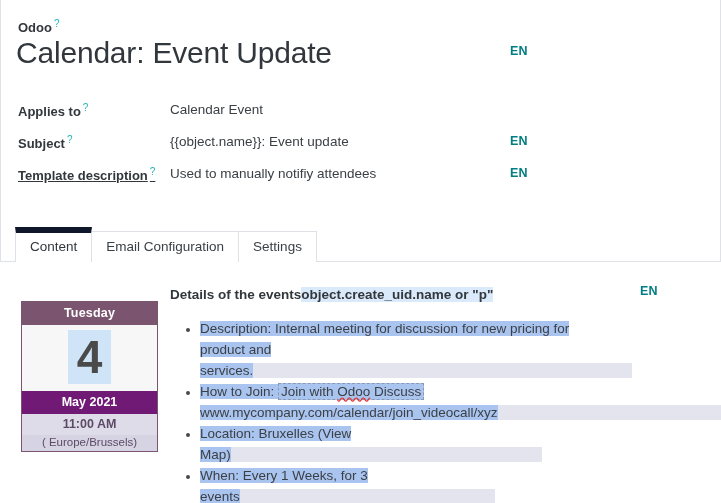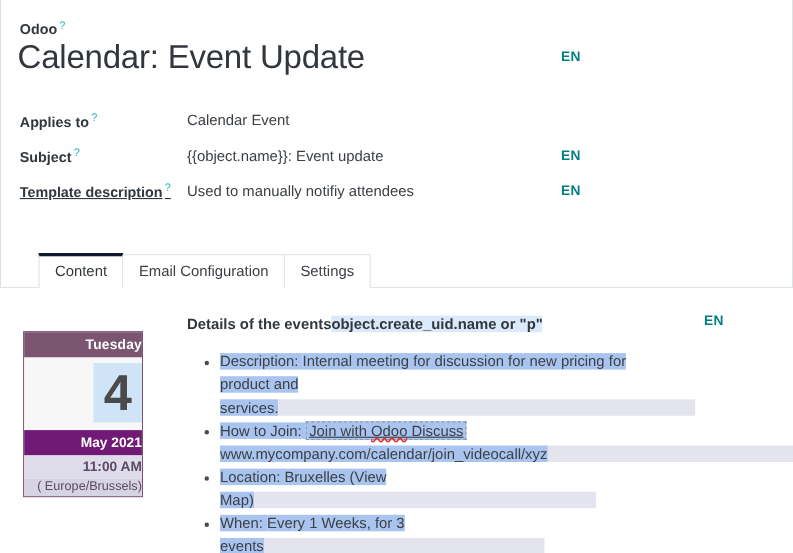--- a/index.html
+++ b/index.html
@@ -106,24 +106,23 @@
     border: 1px solid #dee2e6;
     border-bottom: none;
     background: #ffffff;
     margin-bottom: -1px;
     line-height: 17px;
     cursor: pointer;
     position: relative;
   }
   .tab + .tab { border-left: none; }
   .tab.active {
-    border-top: 3px solid #0f172a;
+    border-top: 6px solid #0f172a;
     padding-top: 5px;
     color: #31373c;
-    margin-left: 20px;
   }
   .tab.active::after {
     content: "";
     position: absolute;
     left: 0; right: 0; bottom: -1px;
     height: 1px;
     background: #ffffff;
   }
 
   
@@ -133,24 +132,24 @@
     top: 262px;
     bottom: 0;
     background: #ffffff;
   }
 
   
   #calendar-card {
     position: absolute;
     left: 21px;
     top: 39px;
-    width: 109px;
+    width: 137px;
     border: 1px solid #7b5470;
     box-sizing: border-box;
-    text-align: right;
+    text-align: center;
     font-size: 12px;
   }
   .cal-head {
     background: #7b5470;
     color: #ffffff;
     font-weight: bold;
     font-size: 12.5px;
     padding: 4px 0 5px 0;
     letter-spacing: .2px;
   }
@@ -216,21 +215,20 @@
   }
   ul.bullets li {
     margin: 0 0 0 4px;
     padding: 0;
   }
   ul.bullets li::marker { color: #4a4a4a; font-size: 12px; }
 
   .odoo-link {
     border: 1px dashed #8a9ab4;
     padding: 0 2px;
-    text-decoration: underline;
   }
   .spell {
     text-decoration: underline wavy #e03131;
     text-decoration-skip-ink: none;
   }
 
   #en-content {
     position: absolute;
     left: 640px;
     top: 22px;

